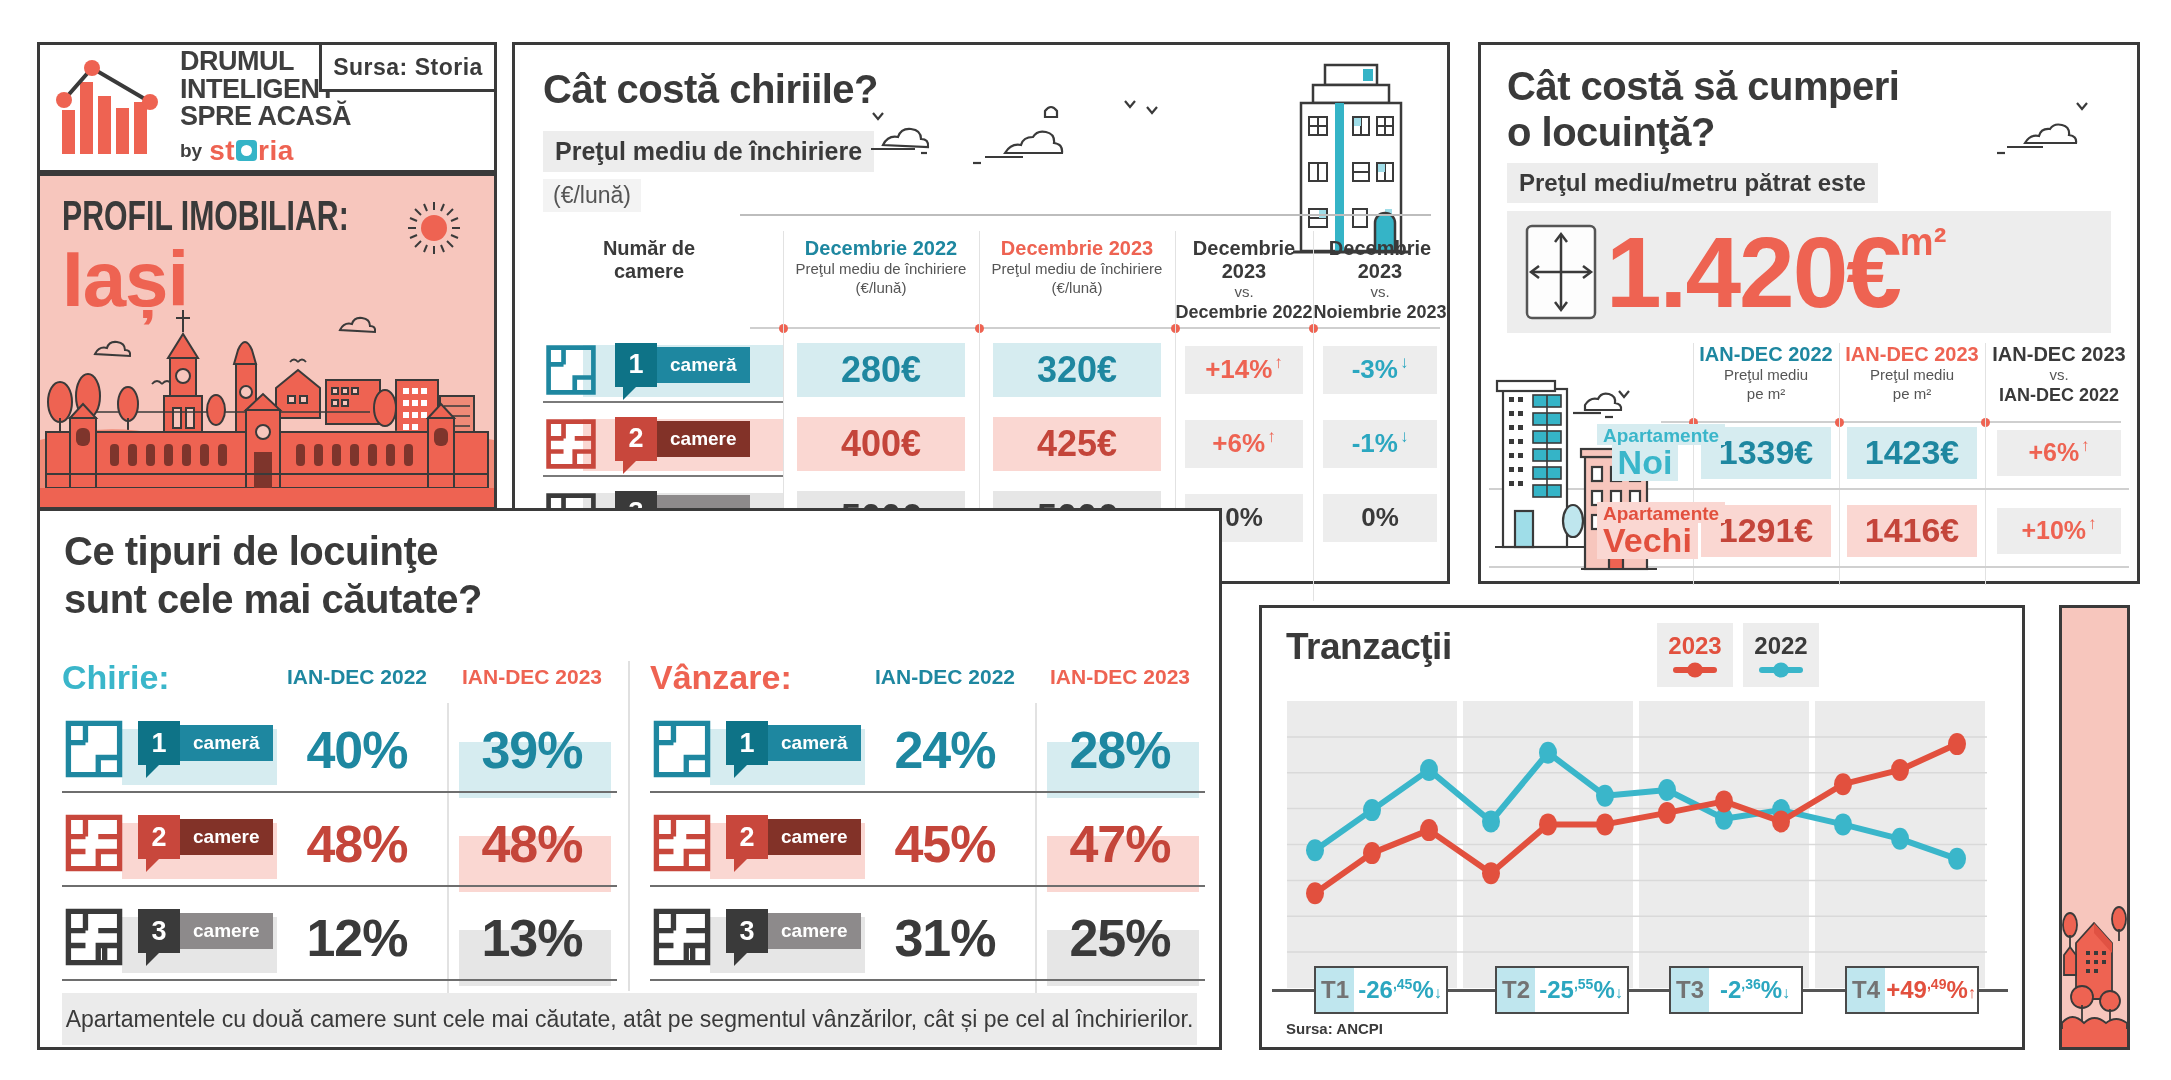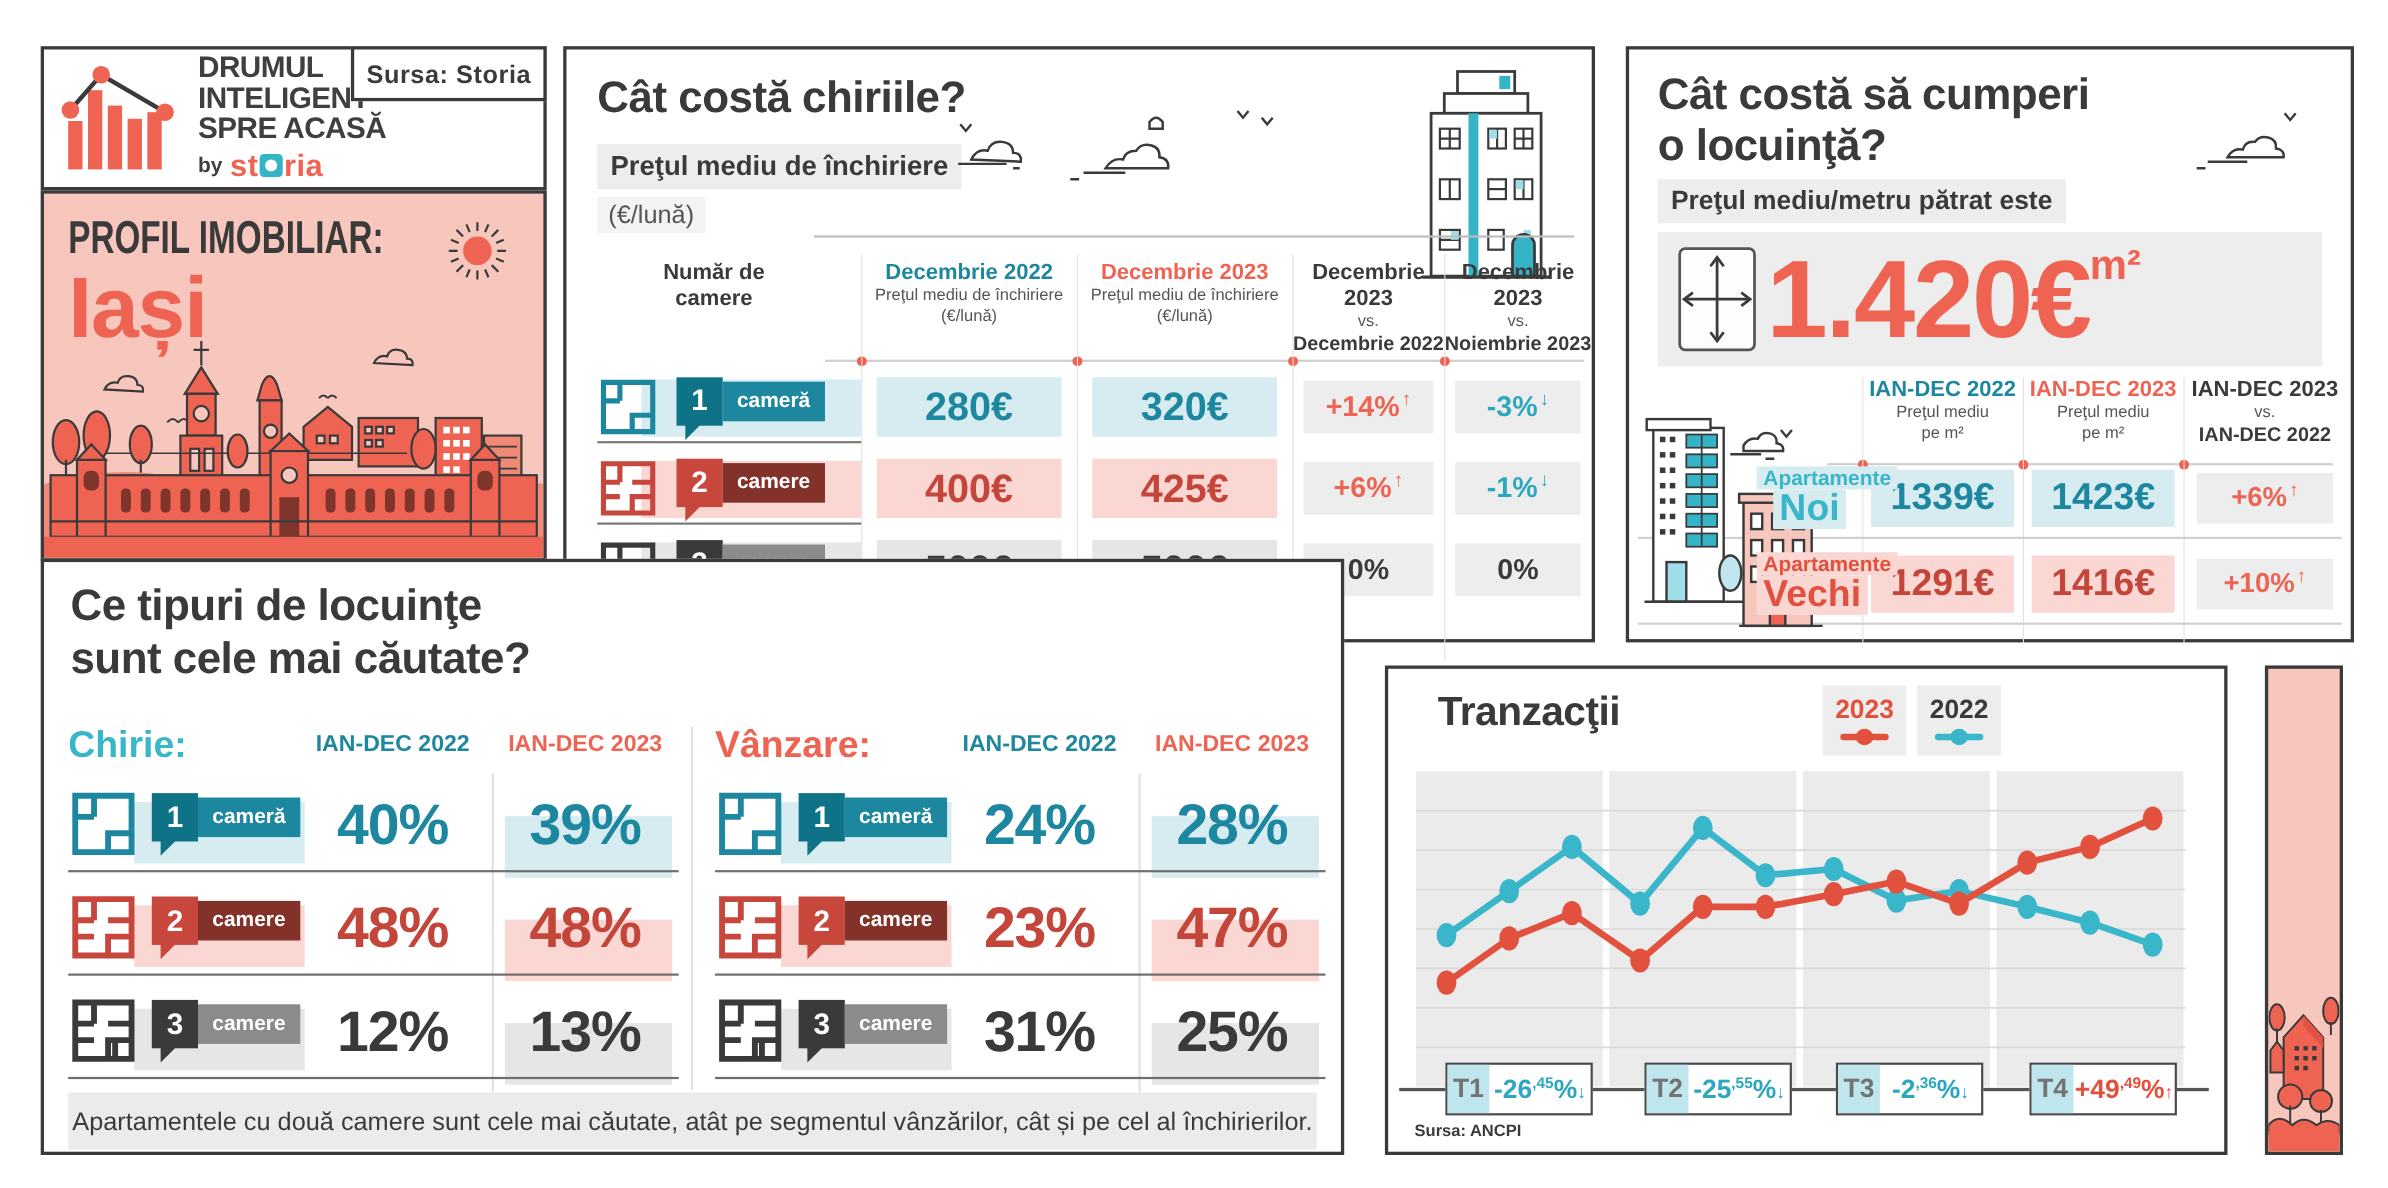--- a/index.html
+++ b/index.html
@@ -113,21 +113,21 @@
   .trow .pctcell .band2 { position:absolute; left:12px; right:6px; top:22px; height:56px; }
   .row-1 .band2{background:#d6ecf0}.row-2 .band2{background:#fad7d2}.row-3 .band2{background:#e6e6e6}
   .row-1 .tpct{color:#1e87a0}.row-2 .tpct{color:#c4453a}.row-3 .tpct{color:#3a3a3a}
   .trow .rowline { position:absolute; left:0; right:0; bottom:4px; height:2px; background:#6e6e6e; }
   .tg-vdiv { position:absolute; background:#e2e2e2; width:2px; top:10px; bottom:10px; }
   .types-mid-div { position:absolute; left:588px; top:150px; height:330px; width:2px; background:#e0e0e0; }
   .types-note { position:absolute; left:22px; right:22px; top:482px; height:52px; background:#ebebeb; display:flex; align-items:center; justify-content:center; font-size:23px; }
 
   
   .tx-panel { left:1259px; top:605px; width:766px; height:445px; }
-  .tx-title { position:absolute; left:24px; top:18px; font-size:37px; font-weight:bold; letter-spacing:-0.5px;margin-left:21px; }
+  .tx-title { position:absolute; left:24px; top:18px; font-size:37px; font-weight:bold; letter-spacing:-0.5px; }
   .legend { position:absolute; top:15px; display:flex; flex-direction:column; align-items:center; justify-content:center; width:76px; height:64px; background:#ededed; gap:2px; }
   .legend-2023 { left:395px; } .legend-2022 { left:481px; }
   .legend .lname { font-size:24px; font-weight:bold; }
   .legend-2023 .lname { color:#e2503e; } .legend-2022 .lname { color:#3a3a3a; }
   .tx-chart { position:absolute; left:25px; top:93px; }
   .tx-axis { position:absolute; left:10px; top:381px; width:736px; height:3px; background:#555; }
   .tbox { position:absolute; top:358px; width:134px; height:48px; background:#fff; border:2px solid #4a4a4a; display:flex; align-items:center; }
   .tbox .tlabel { width:38px; height:100%; background:#bfe6ee; display:flex; align-items:center; justify-content:center; font-size:24px; font-weight:bold; color:#737373; }
   .tbox .tval { flex:1; text-align:center; font-size:24px; font-weight:bold; white-space:nowrap; }
   .tval sup { font-size:14px; }
@@ -798,21 +798,21 @@
                 <path d="M6 6 H54 V54 H6 Z"></path>
                 <path d="M6 24 H22 M22 24 V6 M34 54 V38 H54 M22 38 H6 M34 24 H54"></path>
               </g>
             </svg>
           <div class="badge">
               <span class="b-num">2</span>
               <span class="b-label">camere</span>
               <span class="b-tail"></span>
             </div>
         </div>
-        <div class="pctcell"><span class="tpct">23%</span></div>
+        <div class="pctcell"><span class="tpct">45%</span></div>
         <div class="pctcell"><div class="band2"></div><span class="tpct">47%</span></div>
         <div class="rowline"></div>
       </div>
       <div class="trow row-3">
         <div class="labelcell">
           <div class="band"></div>
           <svg class="plan" width="64" height="64" viewBox="0 0 60 60">
               <g fill="none" stroke="currentColor" stroke-width="5">
                 <path d="M6 6 H54 V54 H6 Z"></path>
                 <path d="M6 24 H22 M22 24 V6 M34 54 V38 H54 M22 38 H6 M34 24 H54 M22 6 V16 M40 38 V54"></path>

